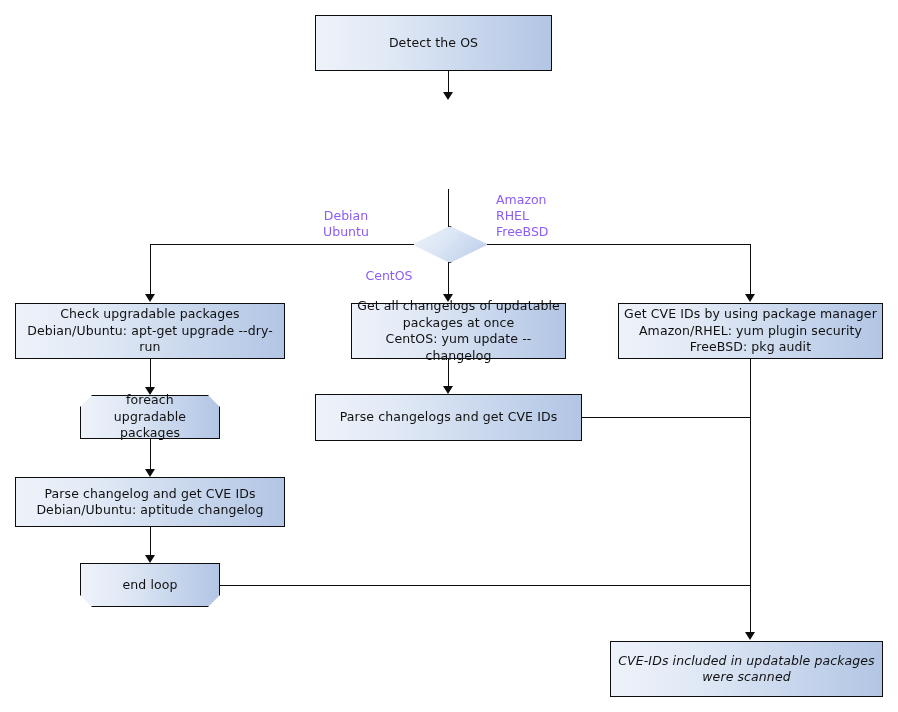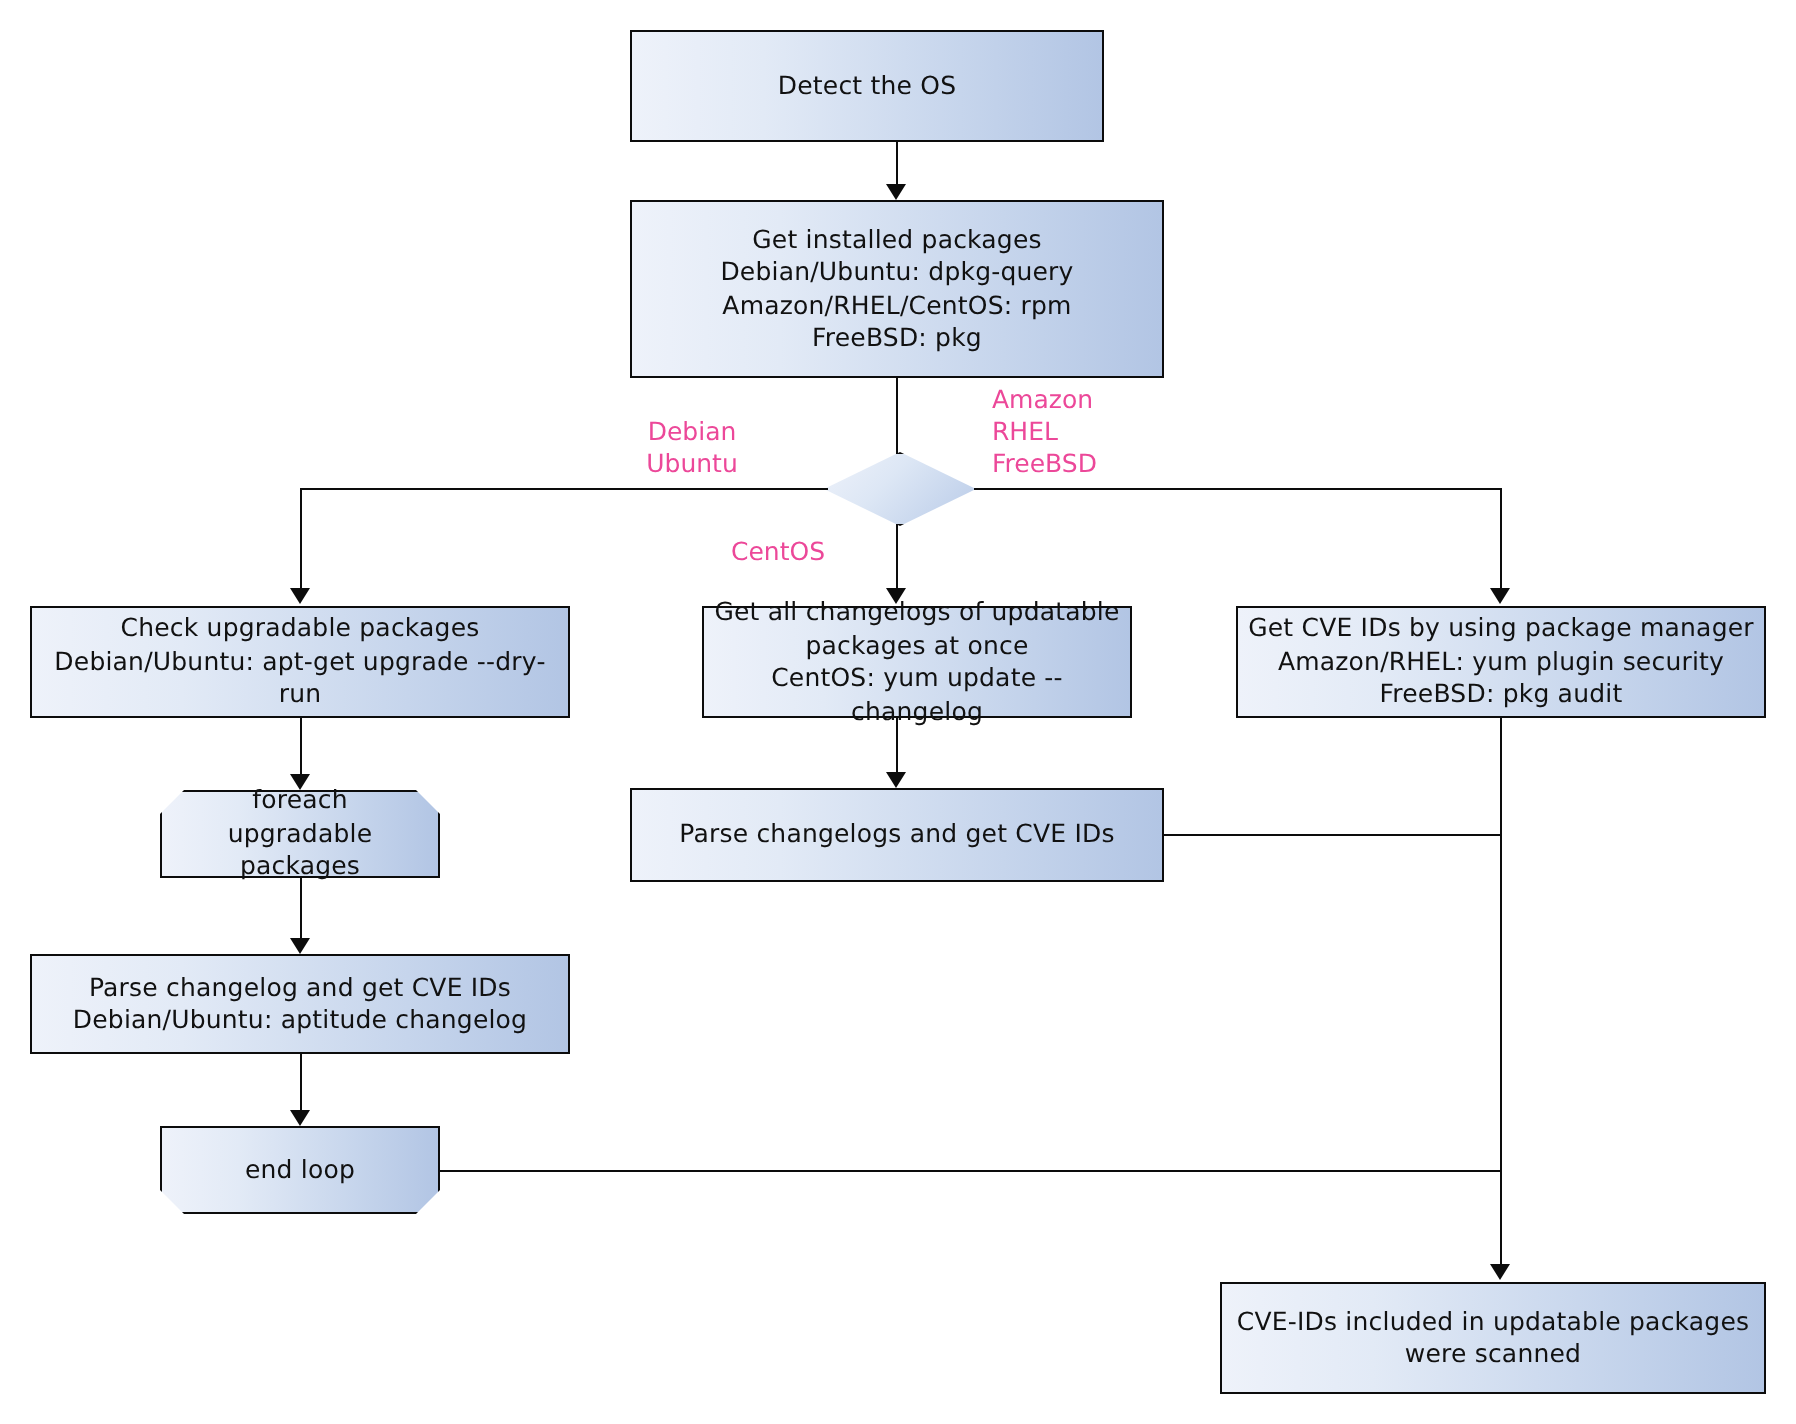--- a/index.html
+++ b/index.html
@@ -95,42 +95,36 @@
     width: 0; height: 0;
     border-left: 5px solid transparent;
     border-right: 5px solid transparent;
     border-top: 8px solid #0c0c0c;
   }
 
   .edge-label {
     position: absolute;
     font-size: 12.5px;
     line-height: 16px;
-    color: #ec4899;
+    color: #8b5cf6;
     white-space: pre-line;
     text-align: center;
   }
   .edge-label.right-al { text-align: center; }
   .edge-label.left-al  { text-align: left; }
 </style>
 </head>
 <body>
 
 <div id="canvas">
 
   <div class="node" style="left:315px; top:15px; width:237px; height:56px;">
     <span class="txt">Detect the OS</span>
   </div>
 
-  <div class="node" style="left:315px; top:100px; width:267px; height:89px;">
-    <span class="txt">Get installed packages
-Debian/Ubuntu: dpkg-query
-Amazon/RHEL/CentOS: rpm
-FreeBSD: pkg</span>
-  </div>
 
   <div class="diamond" style="left:412px; top:226px; width:76px; height:37px;">
     <span class="shape"></span>
   </div>
 
   <div class="node" style="left:15px; top:303px; width:270px; height:56px;">
     <span class="txt">Check upgradable packages
 Debian/Ubuntu: apt-get upgrade --dry-run</span>
   </div>
 
@@ -158,21 +152,21 @@
   <div class="node loop-end" style="left:80px; top:563px; width:140px; height:44px;">
     <span class="shape"></span>
     <span class="txt">end loop</span>
   </div>
 
   <div class="node" style="left:15px; top:477px; width:270px; height:50px;">
     <span class="txt">Parse changelog and get  CVE IDs
 Debian/Ubuntu: aptitude changelog</span>
   </div>
 
-  <div class="node" style="left:610px; top:641px; width:273px; height:56px;">
+  <div class="node" style="left:610px; top:641px; width:273px; height:56px;font-style:italic;">
     <span class="txt">CVE-IDs included in updatable packages
 were scanned</span>
   </div>
 
   <div class="edge-v" style="left:448px; top:71px; height:21px;"></div>
   <div class="arrow-down" style="left:443px; top:92px;"></div>
 
   <div class="edge-v" style="left:448px; top:189px; height:38px;"></div>
 
   <div class="edge-h" style="left:150px; top:244px; width:264px;"></div>

